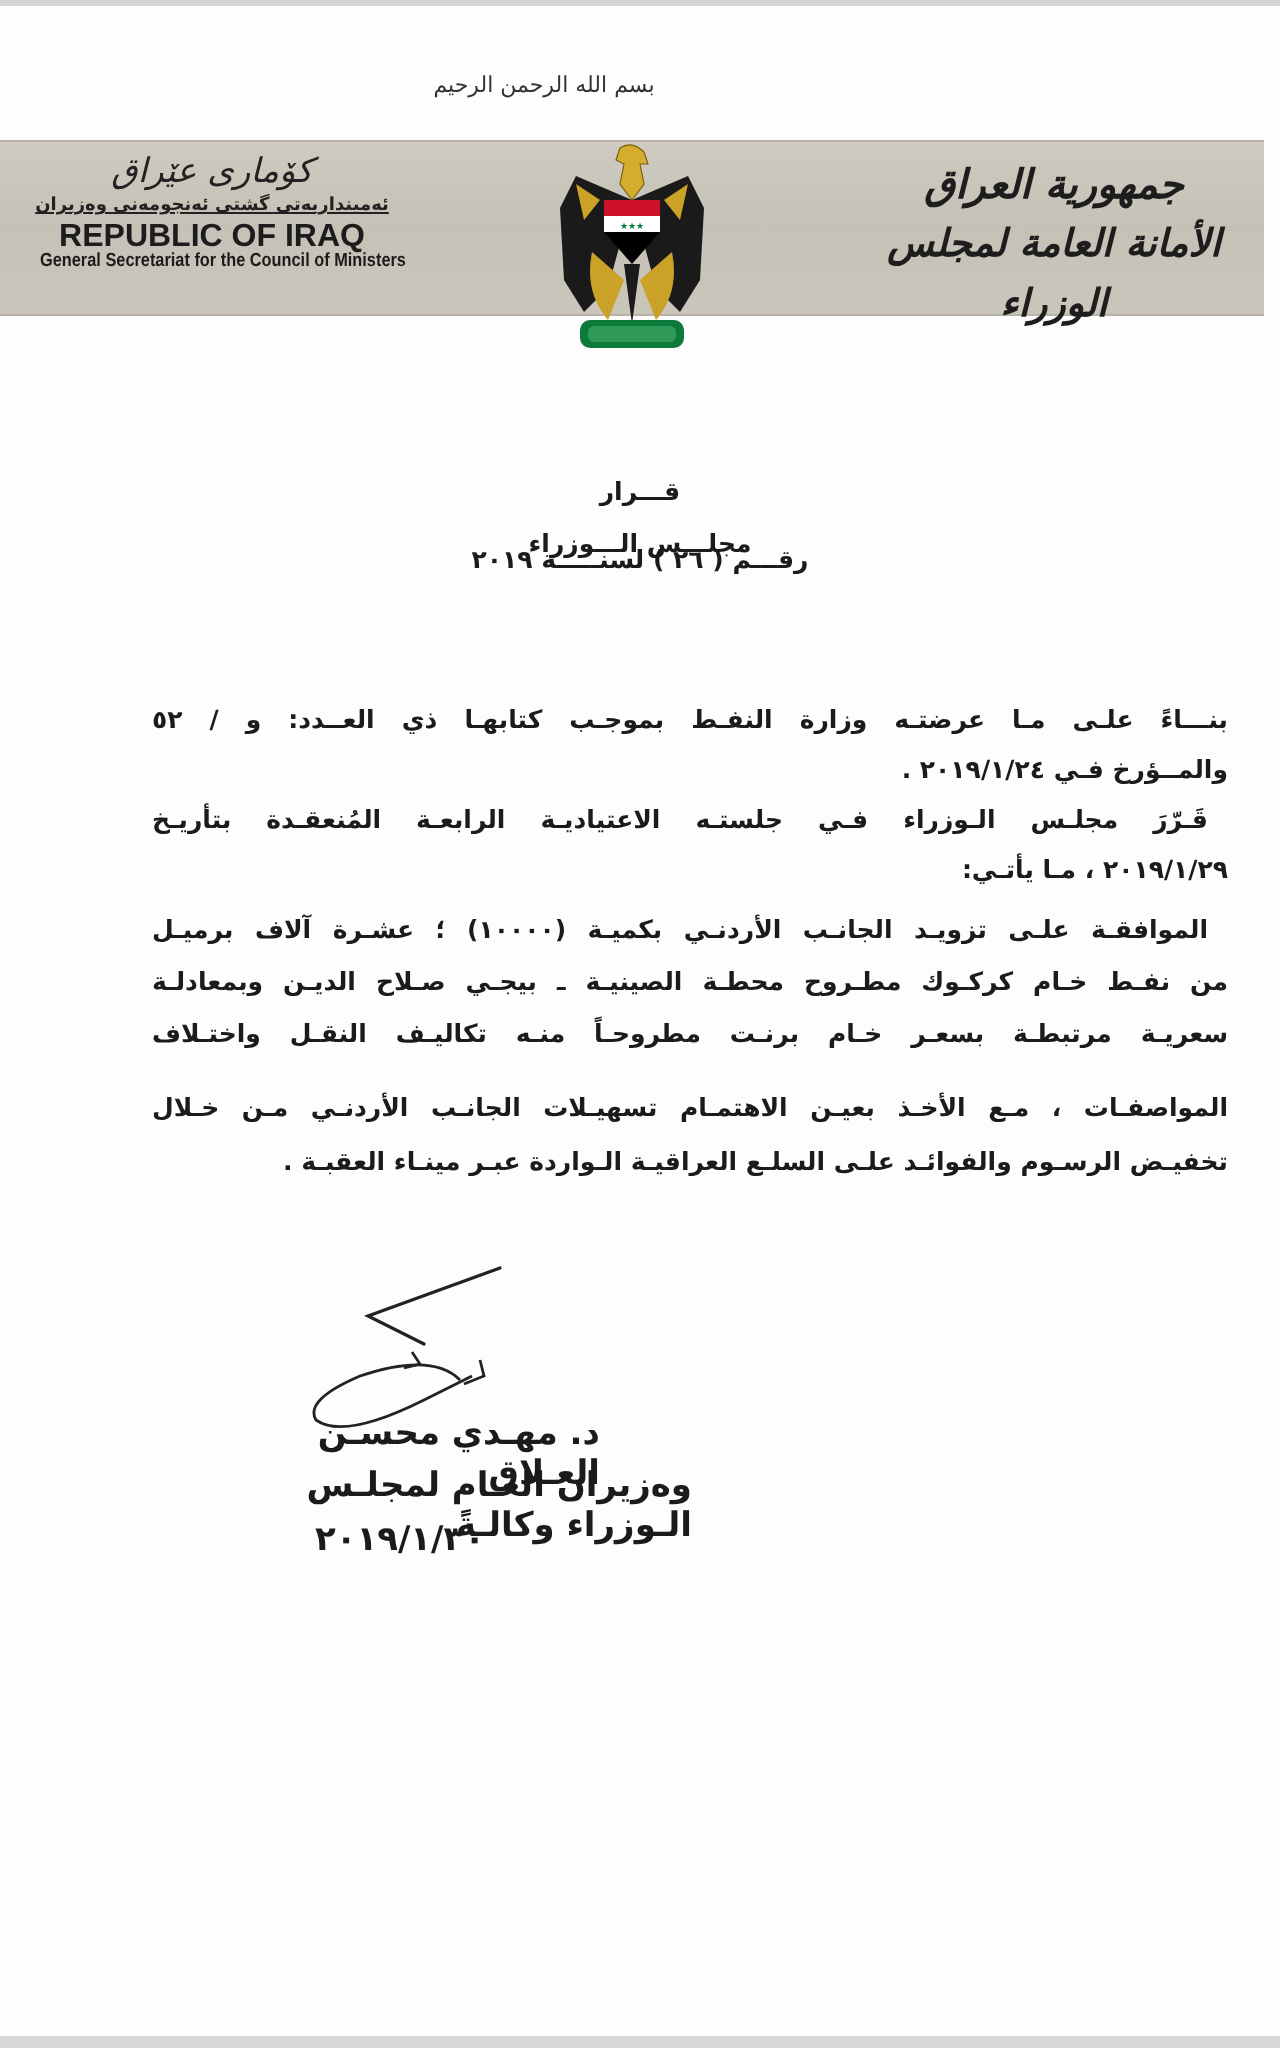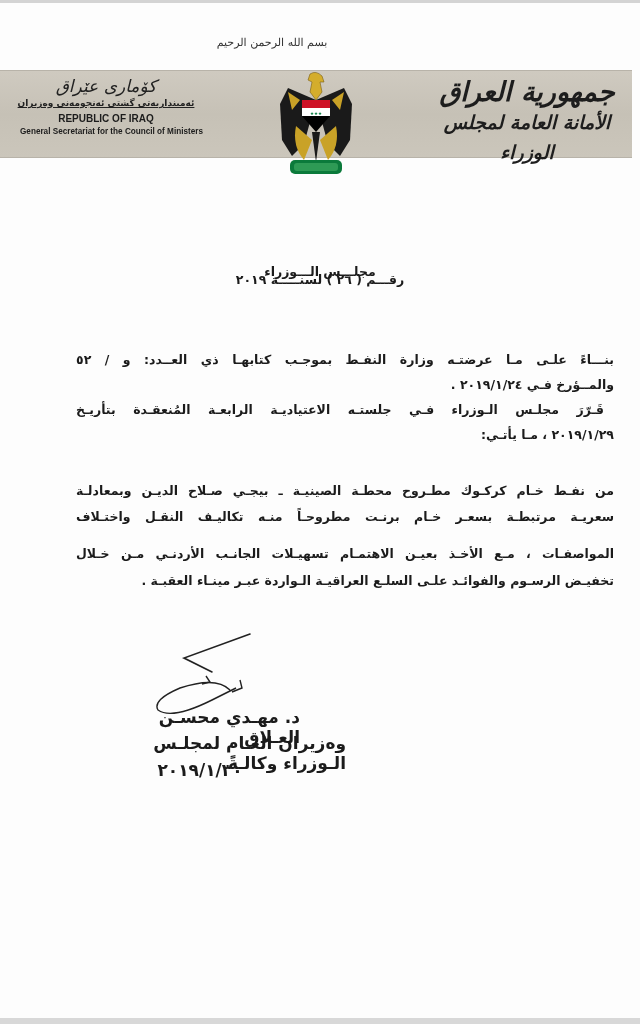--- a/index.html
+++ b/index.html
@@ -29,32 +29,32 @@
   }
   .kurdish-title {
     direction: rtl; font-family: "DejaVu Serif", serif; font-size: 17px;
     color: #222; line-height: 22px; font-style: italic; text-align: center;
   }
   .kurdish-sub {
     direction: rtl; font-family: "DejaVu Sans", sans-serif; font-size: 9px; font-weight: bold;
     color: #222; line-height: 12px; text-decoration: underline;
   }
   .en-title {
-    font-family: "Liberation Sans", sans-serif; font-weight: bold; font-size: 10px;
+    font-family: "Liberation Sans", sans-serif; font-weight: bold; font-size: 16px;
     color: #1c1c1c; line-height: 13px; margin-top: 3px;
   }
   .en-sub {
     font-family: "Liberation Sans", sans-serif; font-weight: bold; font-size: 9.5px;
     color: #1c1c1c; line-height: 12px; transform: scaleX(0.86); transform-origin: center; white-space: nowrap;
   }
   .header-right {
     position: absolute; right: 10px; top: 6px; width: 190px; text-align: center; direction: rtl;
   }
   .ar-republic {
-    font-family: "DejaVu Serif", serif; font-size: 27px; font-weight: bold; color: #1d1d1d;
+    font-family: "DejaVu Serif", serif; font-size: 20px; font-weight: bold; color: #1d1d1d;
     line-height: 30px; font-style: italic;
   }
   .ar-secretariat {
     font-family: "DejaVu Serif", serif; font-size: 19px; font-weight: bold; color: #1d1d1d;
     line-height: 30px; font-style: italic;
   }
 
   .emblem {
     position: absolute; left: 278px; top: 70px; width: 76px; height: 108px;
   }
@@ -113,27 +113,29 @@
     <path d="M18 56 Q14 76 26 90 L34 70 Z" fill="#c9a227"></path>
     <path d="M58 56 Q62 76 50 90 L42 70 Z" fill="#c9a227"></path>
     <path d="M34 62 L38 92 L42 62 Z" fill="#1a1a1a"></path>
 
     <rect x="12" y="90" width="52" height="14" rx="5" fill="#0b7a3b"></rect>
     <rect x="16" y="93" width="44" height="8" rx="3" fill="#2e9a55"></rect>
   </svg>
 </div>
 
 <div class="doc">
+  <div class="center-line" style="top:238px;">قـــرار</div>
   <div class="center-line" style="top:264px;">مجلـــس الـــوزراء</div>
   <div class="center-line" style="top:272px;">رقـــم (  ٢٦  ) لسنـــــة ٢٠١٩</div>
 
   <div class="body-line" style="top:352px; left:76px; width:538px;">بنـــاءً علـى مـا عرضتـه وزارة النفـط بموجـب كتابهـا ذي العــدد: و / ٥٢</div>
   <div class="body-line short" style="top:377px; left:76px; width:538px;">والمــؤرخ فـي ٢٠١٩/١/٢٤ .</div>
   <div class="body-line" style="top:402px; left:76px; width:528px;">قَـرّرَ مجلـس الـوزراء فـي جلستـه الاعتياديـة الرابعـة المُنعقـدة بتأريـخ</div>
   <div class="body-line short" style="top:427px; left:76px; width:538px;">٢٠١٩/١/٢٩ ، مـا يأتـي:</div>
+  <div class="body-line" style="top:457px; left:76px; width:528px;">الموافقـة علـى تزويـد الجانـب الأردنـي بكميـة (١٠٠٠٠) ؛ عشـرة آلاف برميـل</div>
   <div class="body-line" style="top:509px; left:76px; width:538px;">سعريـة مرتبطـة بسعـر خـام برنـت مطروحـاً منـه تكاليـف النقـل واختـلاف</div>
   <div class="body-line" style="top:483px; left:76px; width:538px;">من نفـط خـام كركـوك مطـروح محطـة الصينيـة ـ بيجـي صـلاح الديـن وبمعادلـة</div>
   <div class="body-line" style="top:546px; left:76px; width:538px;">المواصفـات ، مـع الأخـذ بعيـن الاهتمـام تسهيـلات الجانـب الأردنـي مـن خـلال</div>
   <div class="body-line short" style="top:573px; left:76px; width:538px;">تخفيـض الرسـوم والفوائـد علـى السلـع العراقيـة الـواردة عبـر مينـاء العقبـة .</div>
 
   <svg class="signature-mark" viewBox="0 0 120 88" xmlns="http://www.w3.org/2000/svg">
     <path d="M110 6 L44 30 L72 44" fill="none" stroke="#222" stroke-width="1.6" stroke-linecap="round"></path>
     <path d="M66 48 L70 54 L62 56" fill="none" stroke="#222" stroke-width="1.4"></path>
     <path d="M90 62 Q76 48 40 60 Q12 72 18 82 Q32 92 72 72 L96 60" fill="none" stroke="#222" stroke-width="1.4"></path>
     <path d="M100 52 L102 60 L92 64" fill="none" stroke="#222" stroke-width="1.4"></path>

